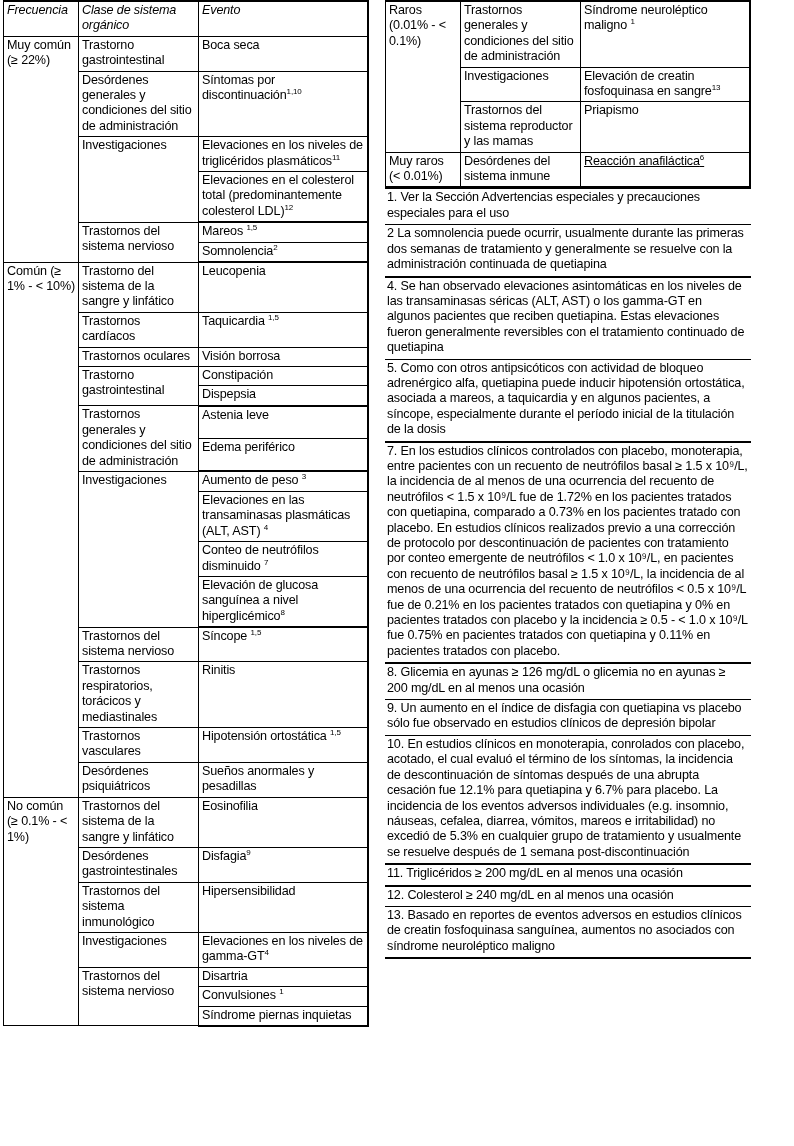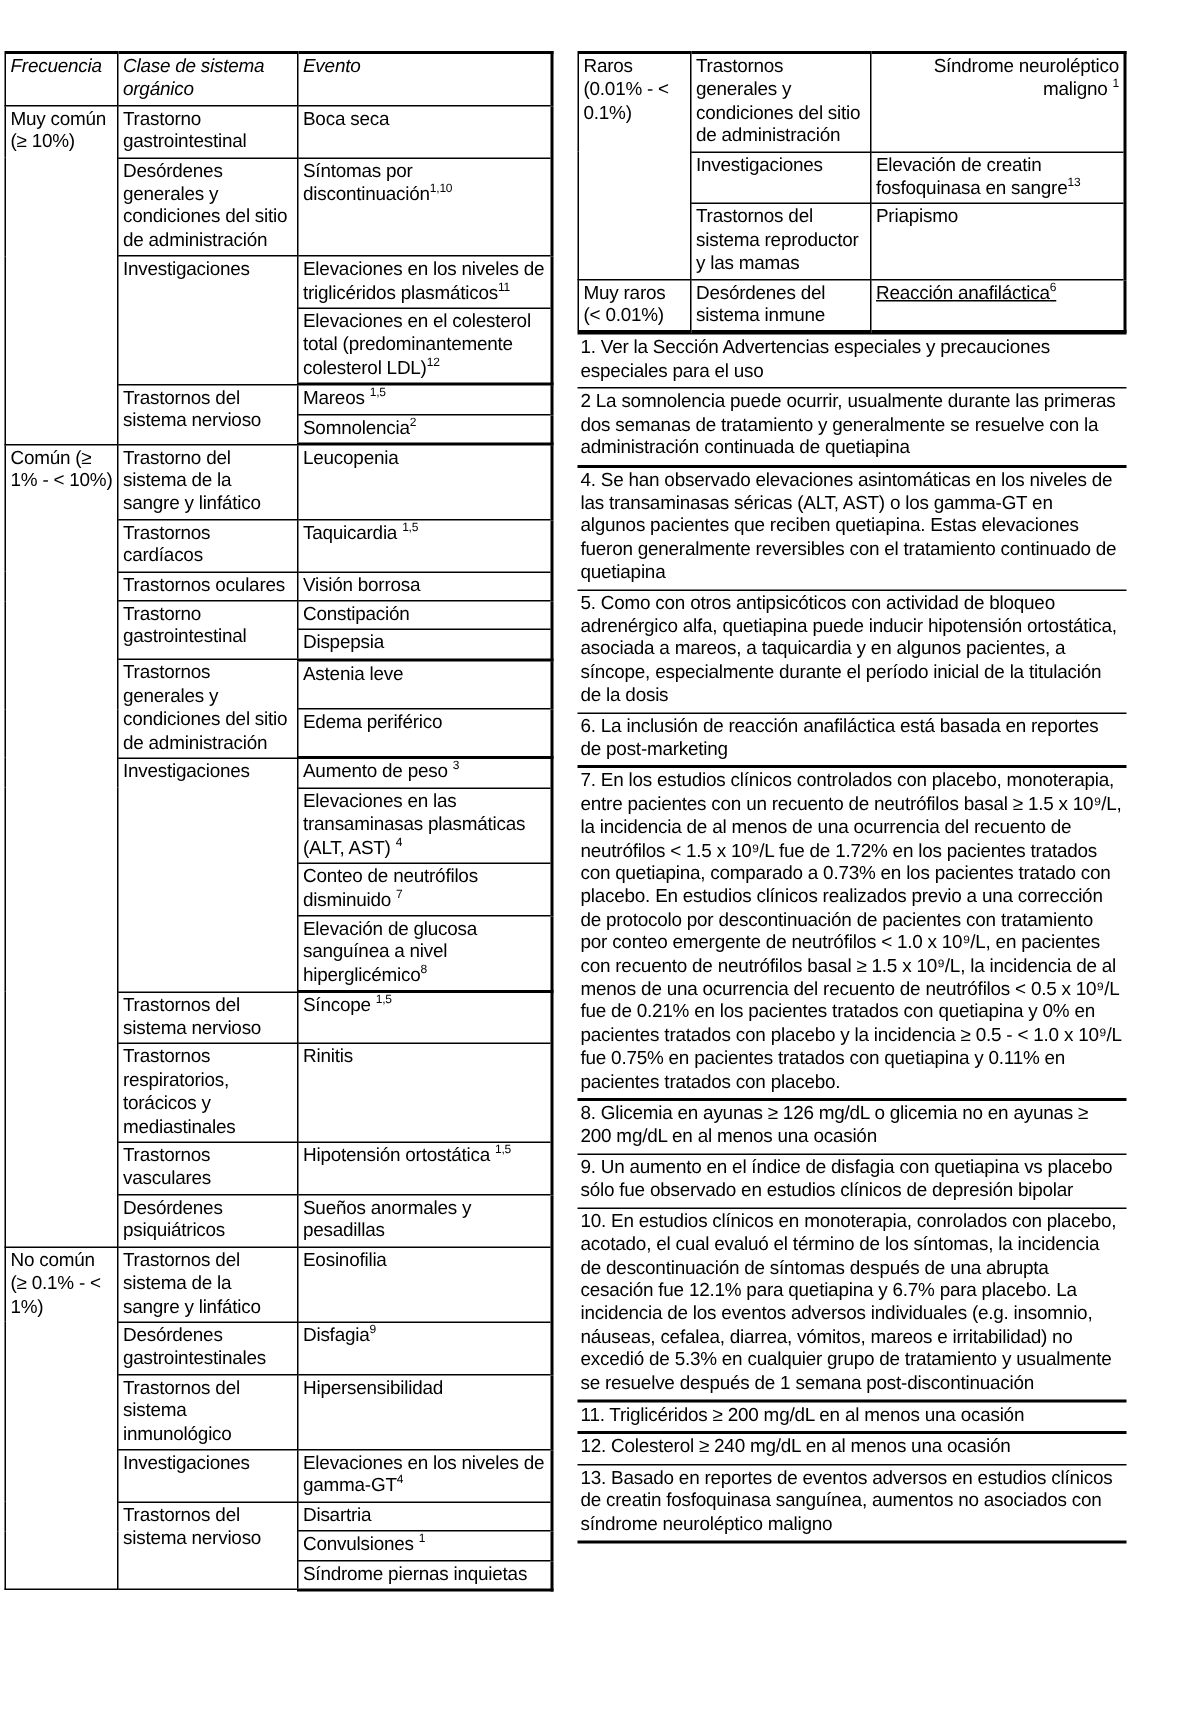--- a/index.html
+++ b/index.html
@@ -1,21 +1,21 @@
 <!DOCTYPE html>
 <html><head>
 <meta charset="utf-8">
 <style>
   html, body { margin:0; padding:0; background:#fff; }
   body { width:794px; height:1146px; position:relative; overflow:hidden;
          font-family:"Liberation Sans", sans-serif; color:#000; font-size:12.6px; line-height:15.4px; letter-spacing:-0.15px; }
   .page-col { position:absolute; top:0; }
   #left-col { left:3px; width:366px; }
   #right-col { left:385px; width:366px; }
-  table { border-collapse:collapse; width:100%; table-layout:fixed;margin-top:34px; }
+  table { border-collapse:collapse; width:100%; table-layout:fixed; }
   td { border:1px solid #000; vertical-align:top; padding:1px 3px 2px 3px; }
   .hdr td { font-style:italic; }
   .c1 { width:75px; }
   .c2 { width:120px; }
   .thickR { border-right:2.5px solid #000; }
   .thickB { border-bottom:2px solid #000; }
   sup { font-size:8px; line-height:0; vertical-align:super; }
   .fn { border-top:1px solid #000; padding:1px 3px 3px 2px; }
   .fn.thick { border-top:2px solid #000; }
   .fn.last { border-bottom:2px solid #000; }
@@ -31,21 +31,21 @@
         <col class="c2">
         <col>
       </colgroup>
     <tbody id="left-body">
         <tr class="hdr">
           <td style="border-top: 2px solid rgb(0, 0, 0);">Frecuencia</td>
           <td style="border-top: 2px solid rgb(0, 0, 0);">Clase de sistema orgánico</td>
           <td class="thickR" style="border-top: 2px solid rgb(0, 0, 0);">Evento</td>
         </tr>
         <tr>
-          <td rowspan="6">Muy común (≥ 10%)</td>
+          <td rowspan="6">Muy común (≥ 22%)</td>
           <td rowspan="1">Trastorno gastrointestinal</td>
           <td class="thickR"><span>Boca seca</span></td>
         </tr>
         <tr>
           <td rowspan="1">Desórdenes generales y condiciones del sitio de administración</td>
           <td class="thickR"><span>Síntomas por discontinuación</span><sup>1,10</sup></td>
         </tr>
         <tr>
           <td rowspan="2">Investigaciones</td>
           <td class="thickR"><span>Elevaciones en los niveles de triglicéridos plasmáticos</span><sup>11</sup></td>
@@ -151,21 +151,21 @@
   <table>
     <colgroup>
         <col class="c1">
         <col class="c2">
         <col>
       </colgroup>
     <tbody id="right-body">
         <tr>
           <td rowspan="3" style="border-top: 2px solid rgb(0, 0, 0);">Raros (0.01% - &lt; 0.1%)</td>
           <td rowspan="1" style="border-top: 2px solid rgb(0, 0, 0);">Trastornos generales y condiciones del sitio de administración</td>
-          <td class="thickR" style="border-top: 2px solid rgb(0, 0, 0); text-align: right;"><span>Síndrome neuroléptico maligno </span><sup>1</sup></td>
+          <td class="thickR" style="border-top: 2px solid rgb(0, 0, 0);"><span>Síndrome neuroléptico maligno </span><sup>1</sup></td>
         </tr>
         <tr>
           <td rowspan="1">Investigaciones</td>
           <td class="thickR"><span>Elevación de creatin fosfoquinasa en sangre</span><sup>13</sup></td>
         </tr>
         <tr>
           <td rowspan="1">Trastornos del sistema reproductor y las mamas</td>
           <td class="thickR"><span>Priapismo</span></td>
         </tr>
         <tr>
@@ -173,21 +173,20 @@
           <td rowspan="1" style="border-bottom: 2.5px solid rgb(0, 0, 0);">Desórdenes del sistema inmune</td>
           <td class="thickR" style="border-bottom: 2.5px solid rgb(0, 0, 0); text-decoration: underline;"><span>Reacción anafiláctica</span><sup>6</sup></td>
         </tr>
       </tbody>
   </table>
   <div id="footnotes">
       <div class="fn">1. Ver la Sección Advertencias especiales y precauciones especiales para el uso</div>
       <div class="fn">2 La somnolencia puede ocurrir, usualmente durante las primeras dos semanas de tratamiento y generalmente se resuelve con la administración continuada de quetiapina</div>
       <div class="fn thick">4. Se han observado elevaciones asintomáticas en los niveles de las transaminasas séricas (ALT, AST) o los gamma-GT en algunos pacientes que reciben quetiapina. Estas elevaciones fueron generalmente reversibles con el tratamiento continuado de quetiapina</div>
       <div class="fn">5. Como con otros antipsicóticos con actividad de bloqueo adrenérgico alfa, quetiapina puede inducir hipotensión ortostática, asociada a mareos, a taquicardia y en algunos pacientes, a síncope, especialmente durante el período inicial de la titulación de la dosis</div>
-      <div class="fn">6. La inclusión de reacción anafiláctica está basada en reportes de post-marketing</div>
       <div class="fn thick">7. En los estudios clínicos controlados con placebo, monoterapia, entre pacientes con un recuento de neutrófilos basal ≥ 1.5 x 10⁹/L, la incidencia de al menos de una ocurrencia del recuento de neutrófilos &lt; 1.5 x 10⁹/L fue de 1.72% en los pacientes tratados con quetiapina, comparado a 0.73% en los pacientes tratado con placebo. En estudios clínicos realizados previo a una corrección de protocolo por descontinuación de pacientes con tratamiento por conteo emergente de neutrófilos &lt; 1.0 x 10⁹/L, en pacientes con recuento de neutrófilos basal ≥ 1.5 x 10⁹/L, la incidencia de al menos de una ocurrencia del recuento de neutrófilos &lt; 0.5 x 10⁹/L fue de 0.21% en los pacientes tratados con quetiapina y 0% en pacientes tratados con placebo y la incidencia ≥ 0.5 - &lt; 1.0 x 10⁹/L fue 0.75% en pacientes tratados con quetiapina y 0.11% en pacientes tratados con placebo.</div>
       <div class="fn thick">8. Glicemia en ayunas ≥ 126 mg/dL o glicemia no en ayunas ≥ 200 mg/dL en al menos una ocasión</div>
       <div class="fn">9. Un aumento en el índice de disfagia con quetiapina vs placebo sólo fue observado en estudios clínicos de depresión bipolar</div>
       <div class="fn">10. En estudios clínicos en monoterapia, conrolados con placebo, acotado, el cual evaluó el término de los síntomas, la incidencia de descontinuación de síntomas después de una abrupta cesación fue 12.1% para quetiapina y 6.7% para placebo. La incidencia de los eventos adversos individuales (e.g. insomnio, náuseas, cefalea, diarrea, vómitos, mareos e irritabilidad) no excedió de 5.3% en cualquier grupo de tratamiento y usualmente se resuelve después de 1 semana post-discontinuación</div>
       <div class="fn thick">11. Triglicéridos ≥ 200 mg/dL en al menos una ocasión</div>
       <div class="fn thick">12. Colesterol ≥ 240 mg/dL en al menos una ocasión</div>
       <div class="fn last">13. Basado en reportes de eventos adversos en estudios clínicos de creatin fosfoquinasa sanguínea, aumentos no asociados con síndrome neuroléptico maligno</div>
     </div>
 </div>
 

